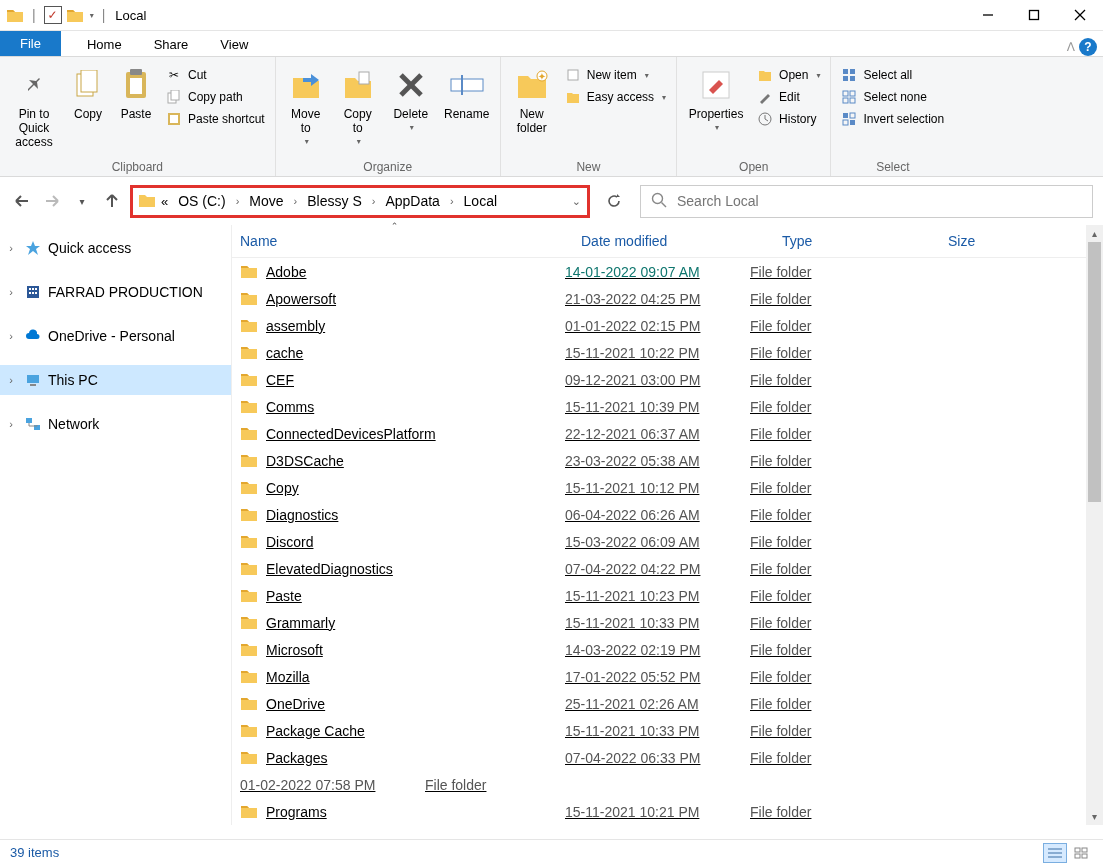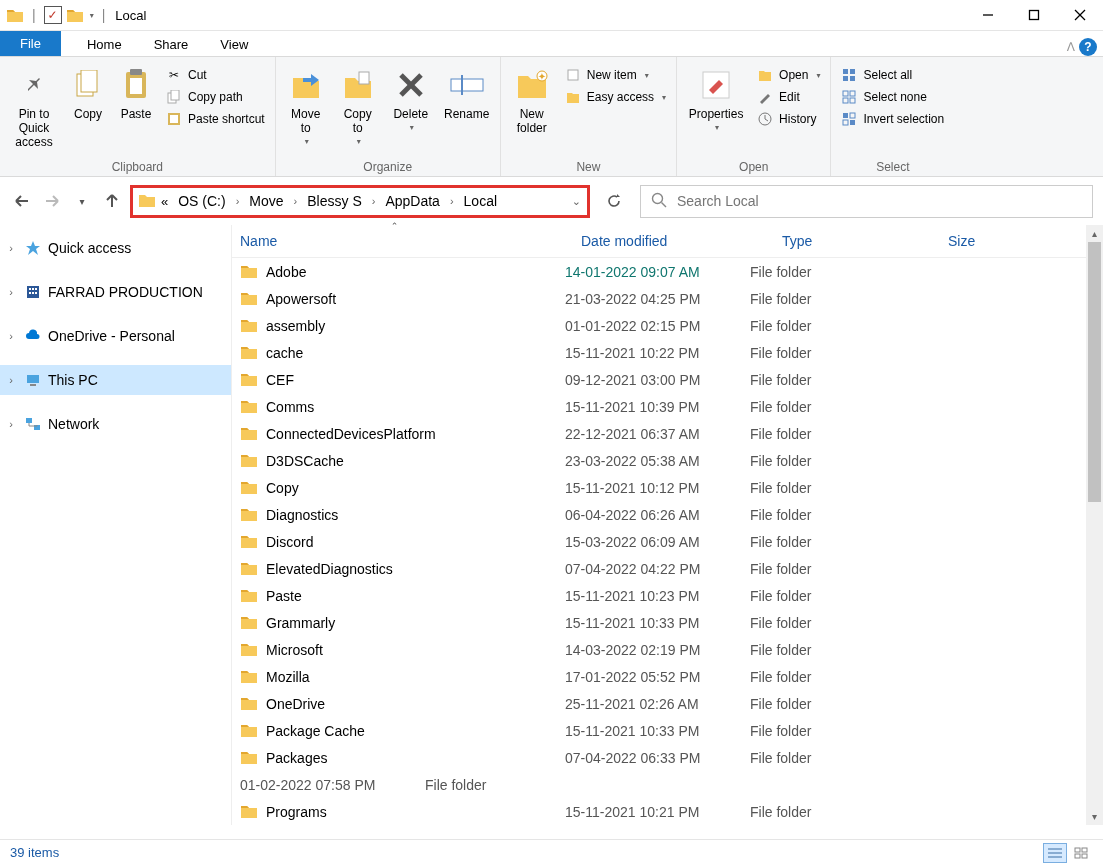--- a/index.html
+++ b/index.html
@@ -58,21 +58,21 @@
 
   .listpane { flex:1; display:flex; flex-direction:column; position:relative; }
   .list-header { display:flex; border-bottom:1px solid #eee; font-size:14px; color:#1a5aa6;gap:16px; }
   .list-header .col { padding:8px 8px; }
   .col-name { flex:0 0 325px; padding-left:8px; display:flex; align-items:center; gap:4px; }
   .col-date { flex:0 0 185px; }
   .col-type { flex:0 0 150px; }
   .col-size { flex:0 0 90px; }
   .sort-ind { width:100%; text-align:center; color:#555; font-size:9px; line-height:6px; }
 
-  .list-body { flex:1; overflow-y:auto; }
+  .list-body { flex:1; overflow-y:auto;text-decoration:underline; }
   .row { display:flex; align-items:center; font-size:14px; height:27px; }
   .row .col { padding:0 8px; white-space:nowrap; overflow:hidden; text-overflow:ellipsis; }
   .row .name-cell { display:flex; align-items:center; gap:8px; }
   .row .fico { width:18px; height:18px; }
 
   .scrollbar-fake { position:absolute; right:0; top:0; width:17px; height:100%; background:#f0f0f0; display:flex; flex-direction:column; align-items:center; }
   .scrollbar-fake .scr-btn { width:17px; height:17px; display:flex; align-items:center; justify-content:center; color:#666; font-size:10px; }
   .scrollbar-fake .track { flex:1; width:17px; background:#f0f0f0; position:relative; }
   .scrollbar-fake .thumb { position:absolute; left:2px; width:13px; background:#c1c1c1; top:0; height:260px; }
 

